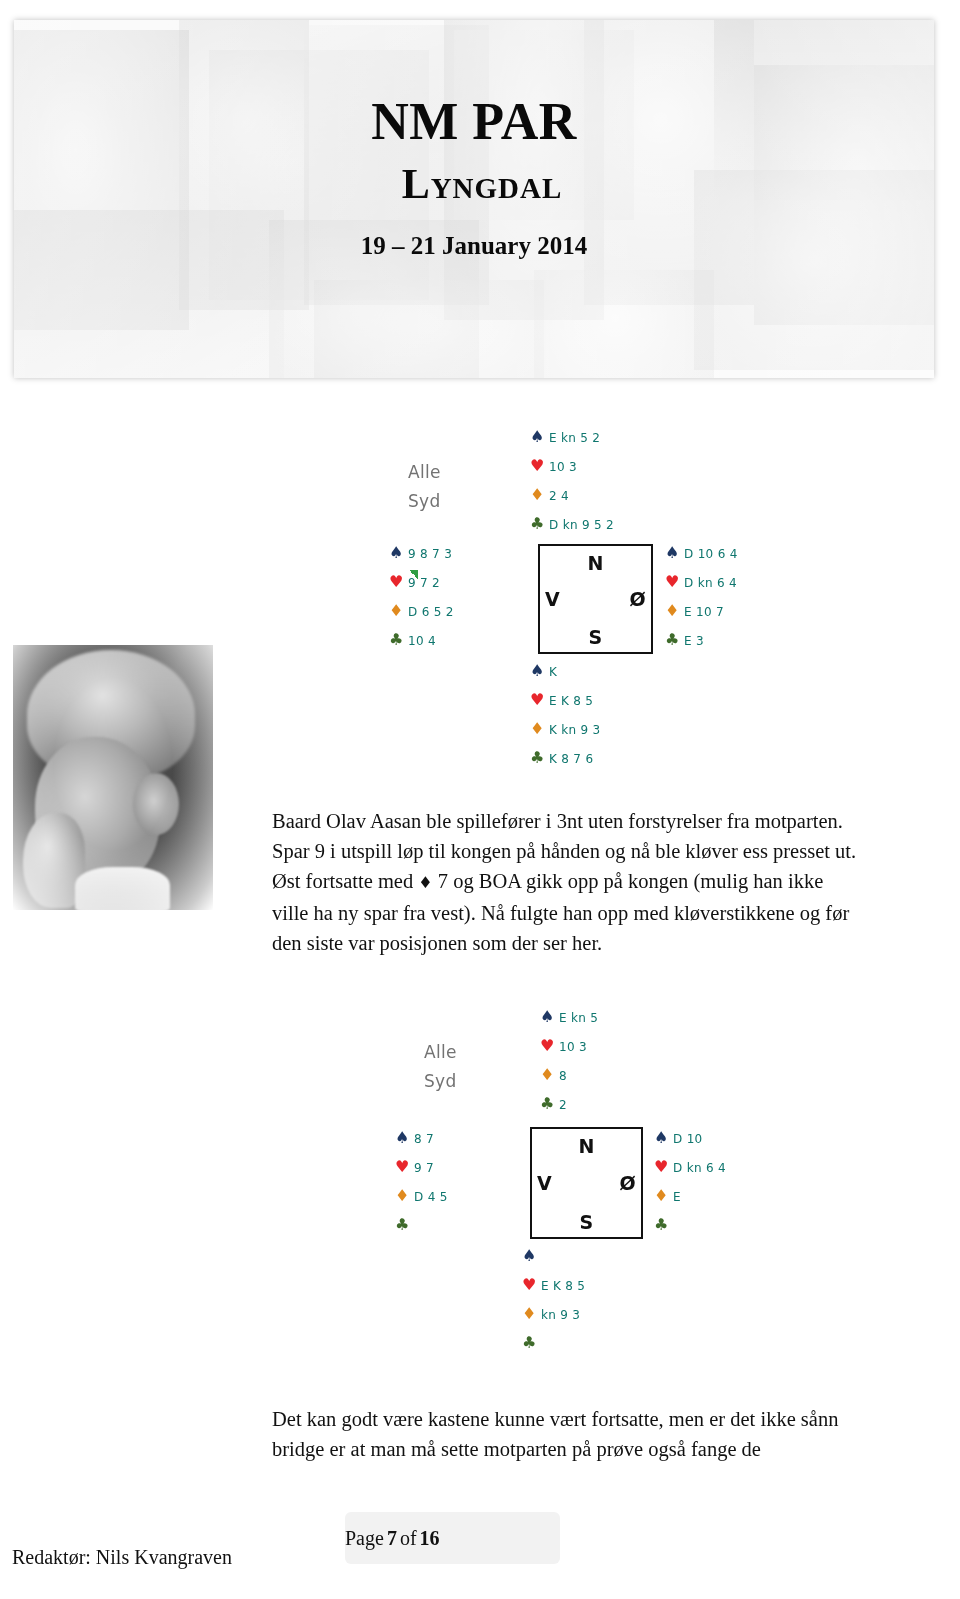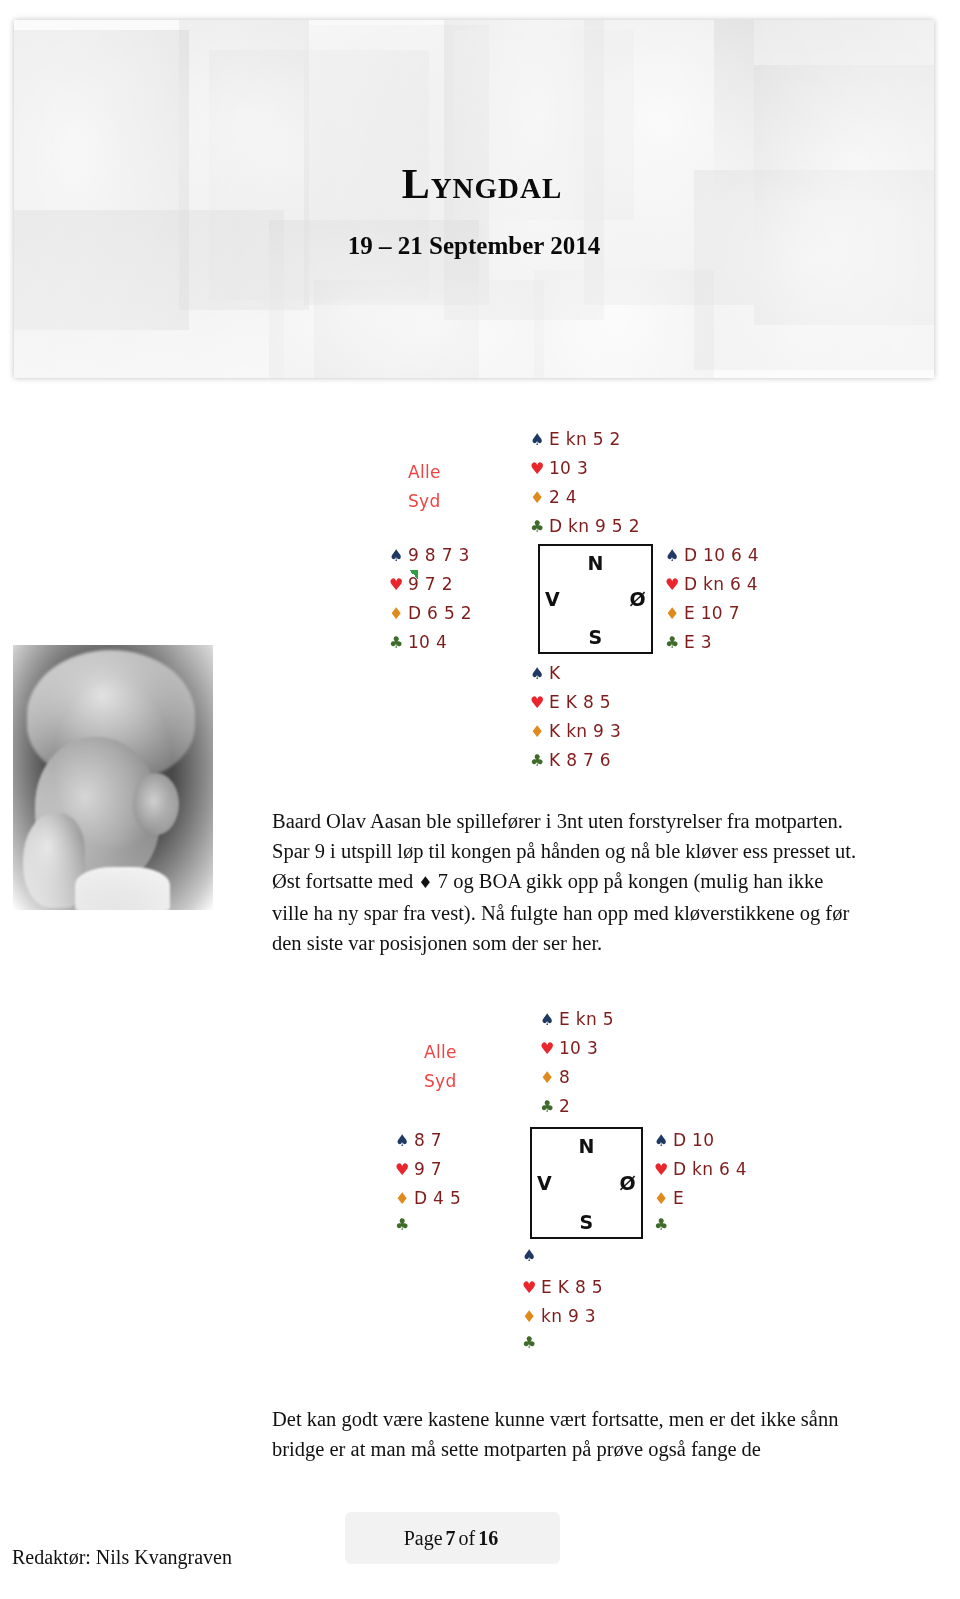--- a/index.html
+++ b/index.html
@@ -102,25 +102,25 @@
     width: 19px;
     text-align: left;
     font-size: 16px;
     line-height: 1;
     flex: 0 0 19px;
   }
   .pip.s { color: #1F3864; }
   .pip.h { color: #E8262C; }
   .pip.d { color: #E08A1E; }
   .pip.c { color: #3F6B2B; }
-  .deal .cards { font-size: 17px; color: #7f1d1d; }
+  .deal .cards { font-size: 12px; color: #0f766e; }
   .deal .vuln {
     position: absolute;
     font-size: 17px;
-    color: #ef4444;
+    color: #737373;
     line-height: 29px;
   }
   .compass {
     position: absolute;
     border: 2px solid #111;
     background: #fff;
   }
   .compass span {
     position: absolute;
     font-weight: bold;
@@ -170,21 +170,20 @@
     margin-top: 16px;
   }
   .footer-page {
     position: absolute;
     left: 345px; top: 1512px;
     width: 215px; height: 52px;
     background: #f2f2f2;
     border-radius: 6px;
     display: flex;
     align-items: center;
-    justify-content: center;
     font-family: "Liberation Serif", serif;
     font-size: 20px;
     color: #111;
   }
   .footer-page b { font-weight: bold; padding: 0 3px; }
 </style>
 </head>
 <body>
 
 <div class="banner">
@@ -218,22 +217,23 @@
          background:radial-gradient(ellipse at 50% 40%, #ececec 0%, #b5b5b5 55%, #808080 100%);"></div>
     <div class="tile" style="left:520px;top:250px;width:180px;height:120px;
          background:radial-gradient(circle at 45% 40%, #f2f2f2 0%, #bcbcbc 50%, #858585 100%);"></div>
     <div class="tile" style="left:680px;top:150px;width:240px;height:200px;
          background:radial-gradient(ellipse at 50% 45%, #e9e9e9 0%, #b0b0b0 50%, #767676 100%);"></div>
 
     <div class="veil"></div>
     <div class="veil2"></div>
 
     <div class="banner-title-wrap">
+      <div class="title-main">NM PAR</div>
       <div class="title-sub">Lyngdal</div>
-      <div class="title-date">19 – 21 September 2014</div>
+      <div class="title-date">19 – 21 January 2014</div>
     </div>
   </div>
 </div>
 
 <div class="deal" style="left:0px; top:425px; width:960px; height:350px;">
 
   <div class="vuln" style="left:408px; top:33px;">Alle</div>
   <div class="vuln" style="left:408px; top:62px;">Syd</div>
 
   <div class="hand" style="left:530px; top:4px;">

